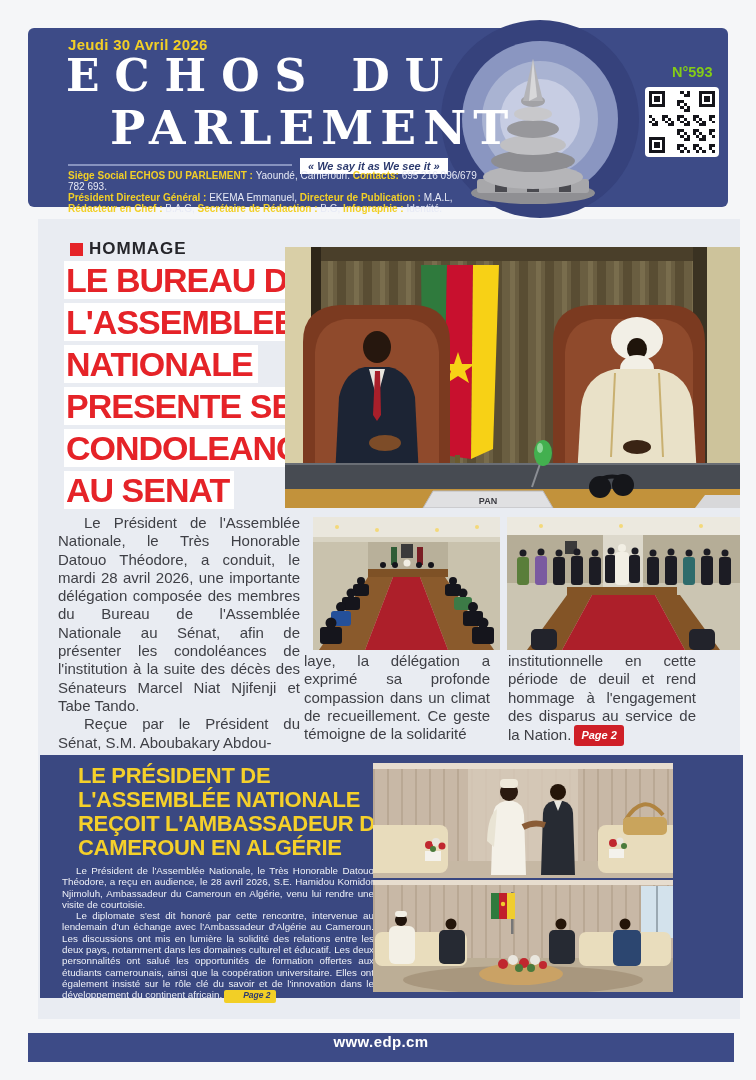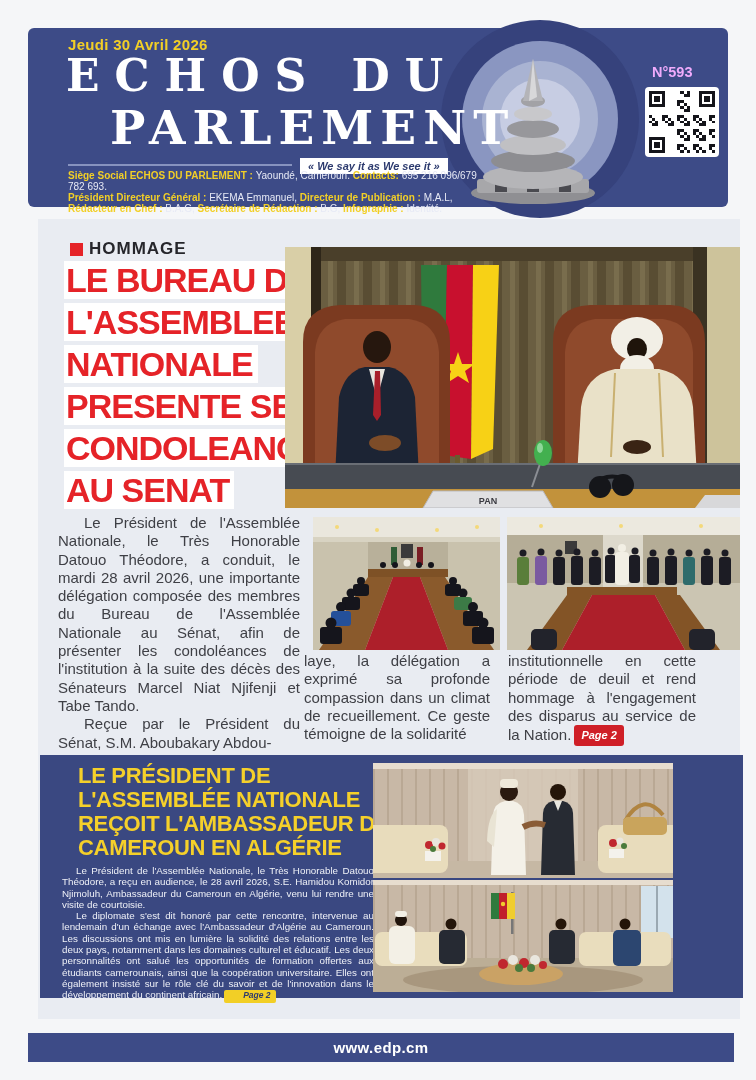--- a/index.html
+++ b/index.html
@@ -21,21 +21,21 @@
          font-weight:bold;font-size:44px;color:#fff;letter-spacing:15px;white-space:nowrap;}
   .mh-t2{position:absolute;left:38px;top:72px;font-family:"DejaVu Serif",serif;
          font-weight:bold;font-size:47px;color:#fff;letter-spacing:7px;white-space:nowrap;margin-left:44px;}
   .mh-tagline{position:absolute;left:272px;top:110px;background:#fff;color:#2c3a6e;
               font-size:11px;font-style:italic;font-weight:bold;padding:2px 8px;white-space:nowrap;margin-top:20px;}
   .mh-divider{position:absolute;left:40px;top:136px;width:224px;height:2px;background:#8793bf;}
   .mh-info{position:absolute;left:40px;top:142px;width:420px;font-size:10px;
            line-height:11px;color:#e6e9f5;}
   .lab{color:#f2cf26;font-weight:bold;}
   .val{color:#e6e9f5;}
-  .mh-issue{position:absolute;left:624px;top:36px;color:#f0abfc;font-weight:bold;font-size:14.5px;}
+  .mh-issue{position:absolute;left:644px;top:36px;color:#84cc16;font-weight:bold;font-size:14.5px;}
   .qr{position:absolute;left:617px;top:59px;width:74px;height:70px;background:#fff;
       border-radius:4px;box-sizing:border-box;padding:4px;}
   .qr-grid{display:grid;grid-template-columns:repeat(21,1fr);grid-auto-rows:1fr;
            width:66px;height:62px;}
   .qm{background:transparent;}
   .qm.on{background:#14141a;}
   .qf{position:absolute;width:16px;height:16px;border:3px solid #14141a;background:#fff;box-sizing:border-box;}
   .qf::after{content:"";position:absolute;inset:2px;background:#14141a;}
   .qf-tl{left:4px;top:4px;} .qf-tr{right:4px;top:4px;} .qf-bl{left:4px;bottom:4px;}
 
@@ -71,21 +71,21 @@
            color:#eef0f7;text-align:justify;}
   .a2-body p{margin:0;}
   .ind2{text-indent:14px;}
   .badge-yellow{display:inline-block;background:#f2cf26;color:#2c3a6e;font-size:8.5px;
                 font-weight:bold;font-style:italic;padding:0 5px 1px;border-radius:2px;margin-left:2px;}
   .a2-photo-top{position:absolute;left:333px;top:8px;width:300px;height:115px;}
   .a2-photo-bottom{position:absolute;left:333px;top:125px;width:300px;height:112px;}
 
   
   .footer{position:absolute;left:28px;top:1033px;width:706px;height:29px;background:#3d4b87;
-          display:flex;align-items:center;justify-content:center;color:#fff;font-weight:bold;
+          display:flex;align-items:flex-start;justify-content:center;color:#fff;font-weight:bold;
           font-size:15px;letter-spacing:.4px;}
   svg{display:block;}
 </style>
 </head>
 <body>
 
 <div class="page">
 
   <div class="masthead">
     <div class="mh-circle mc1"></div>

